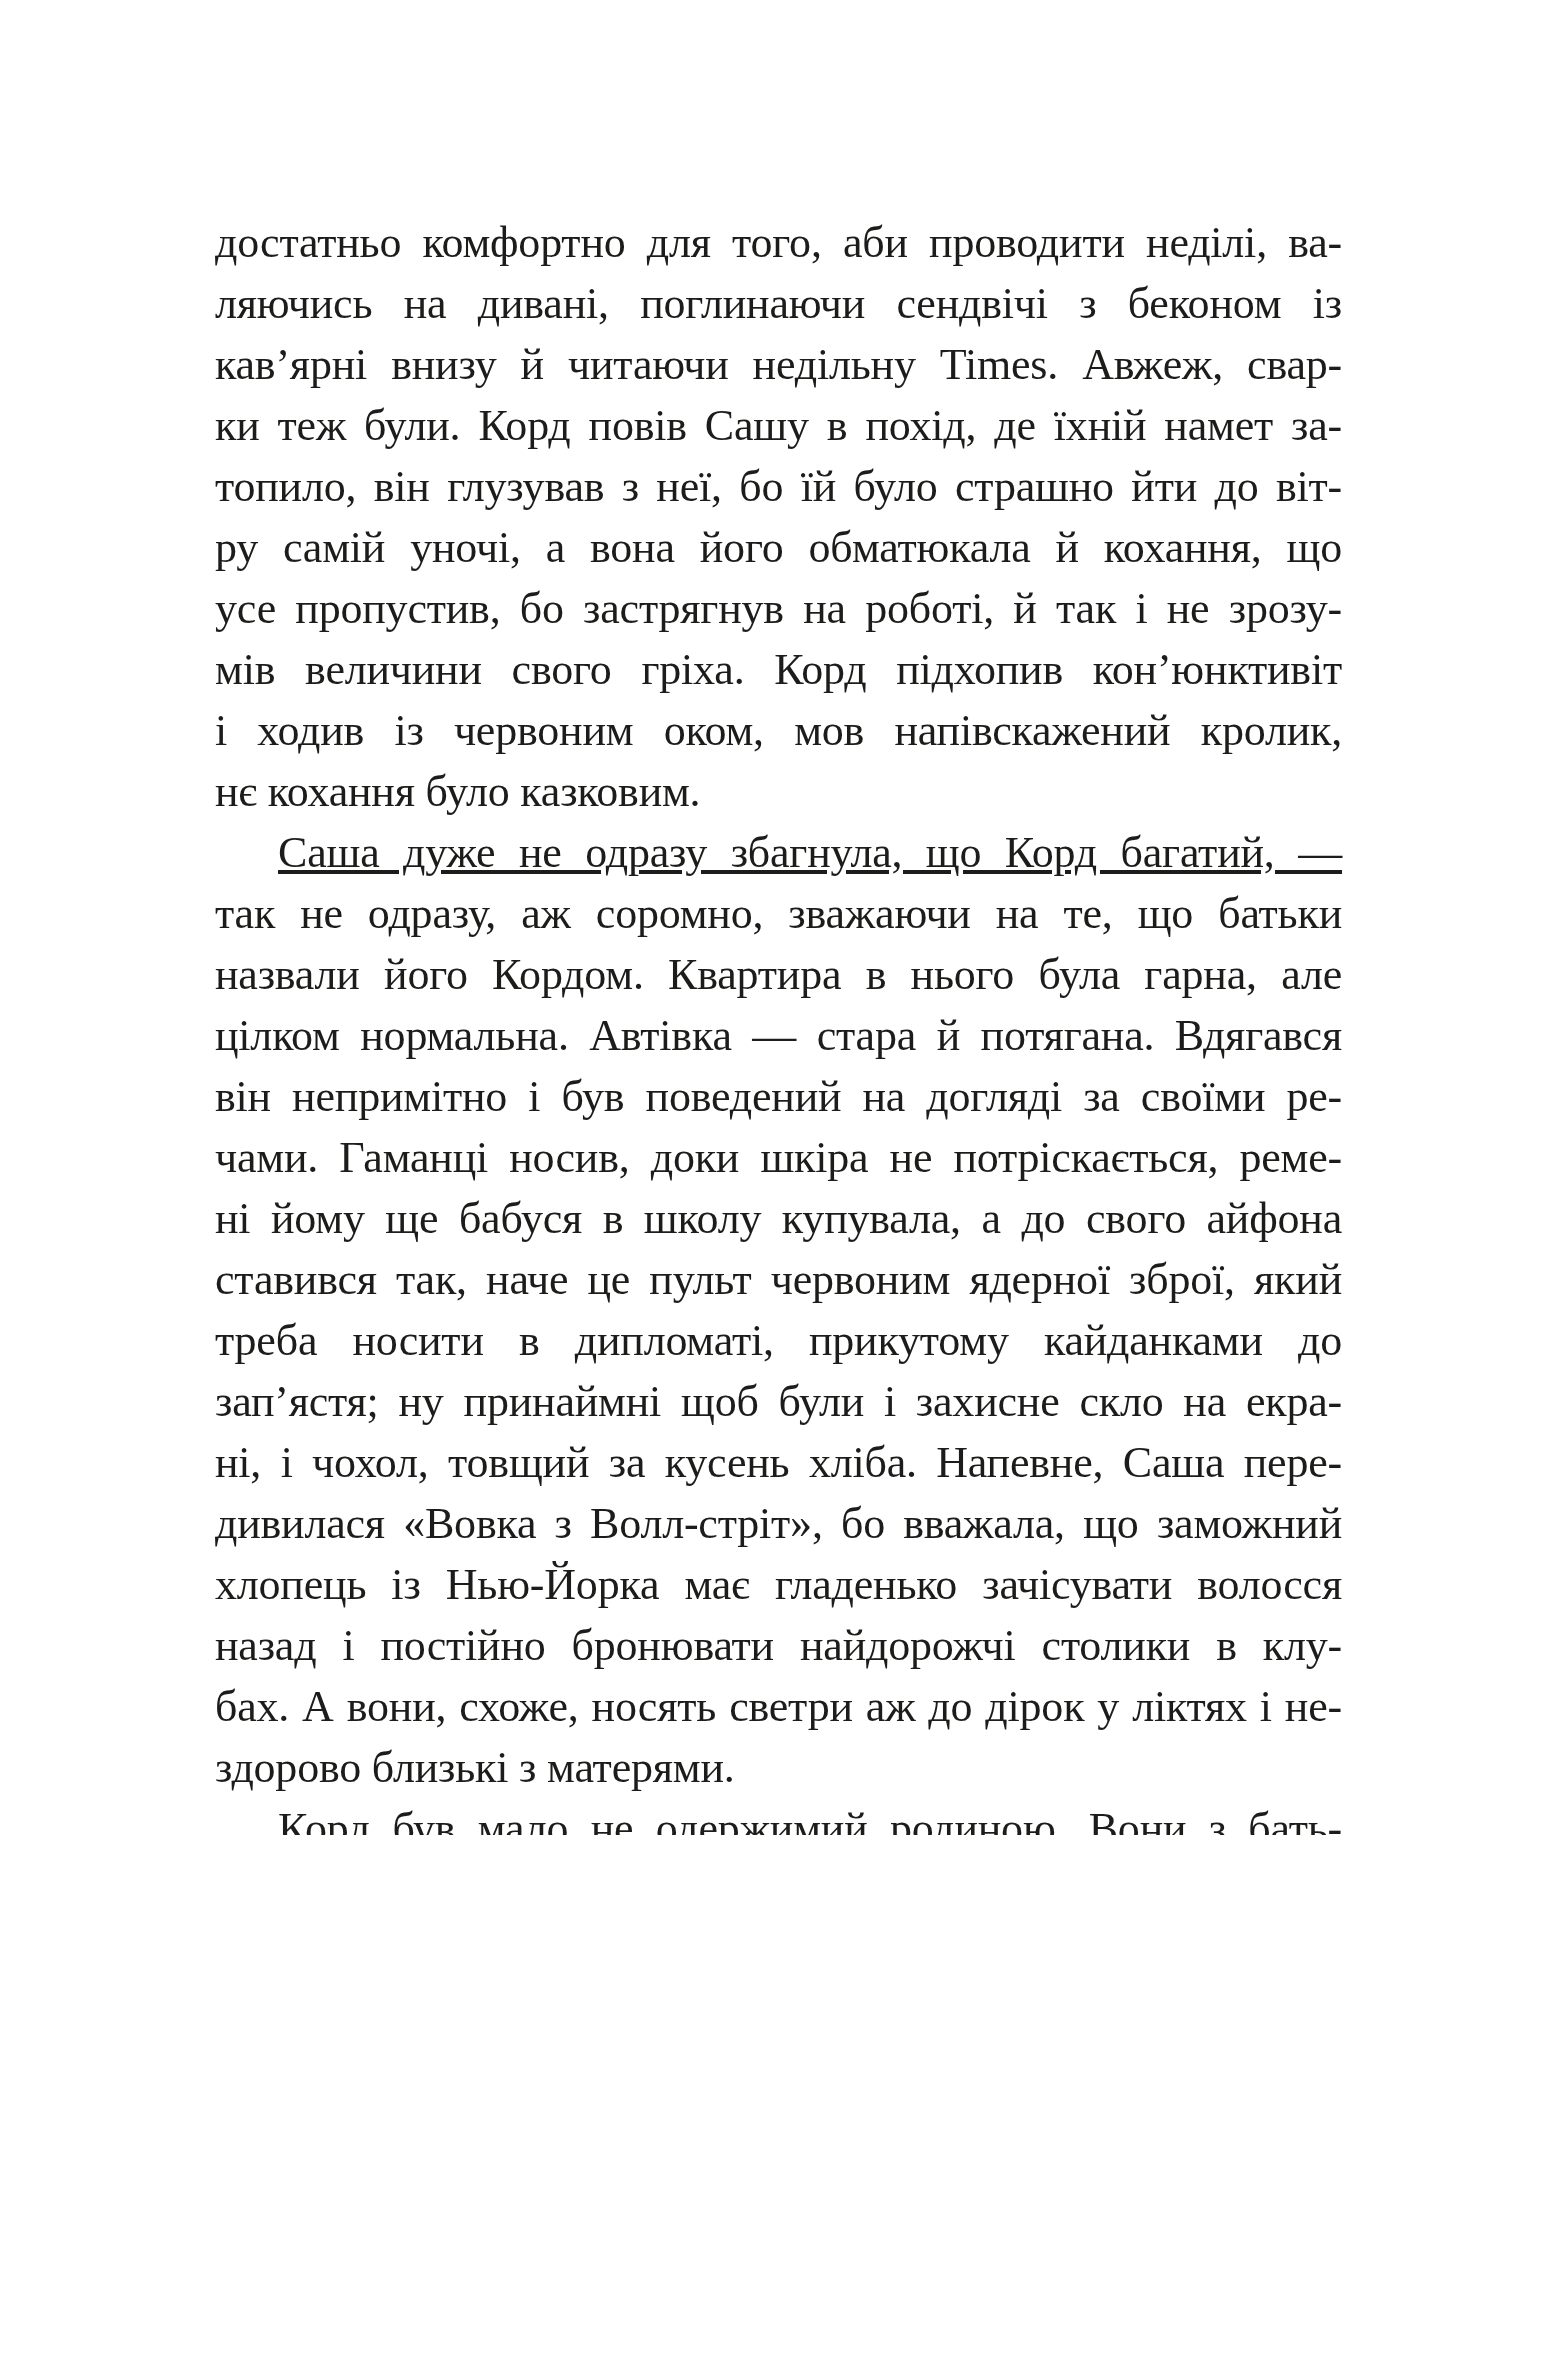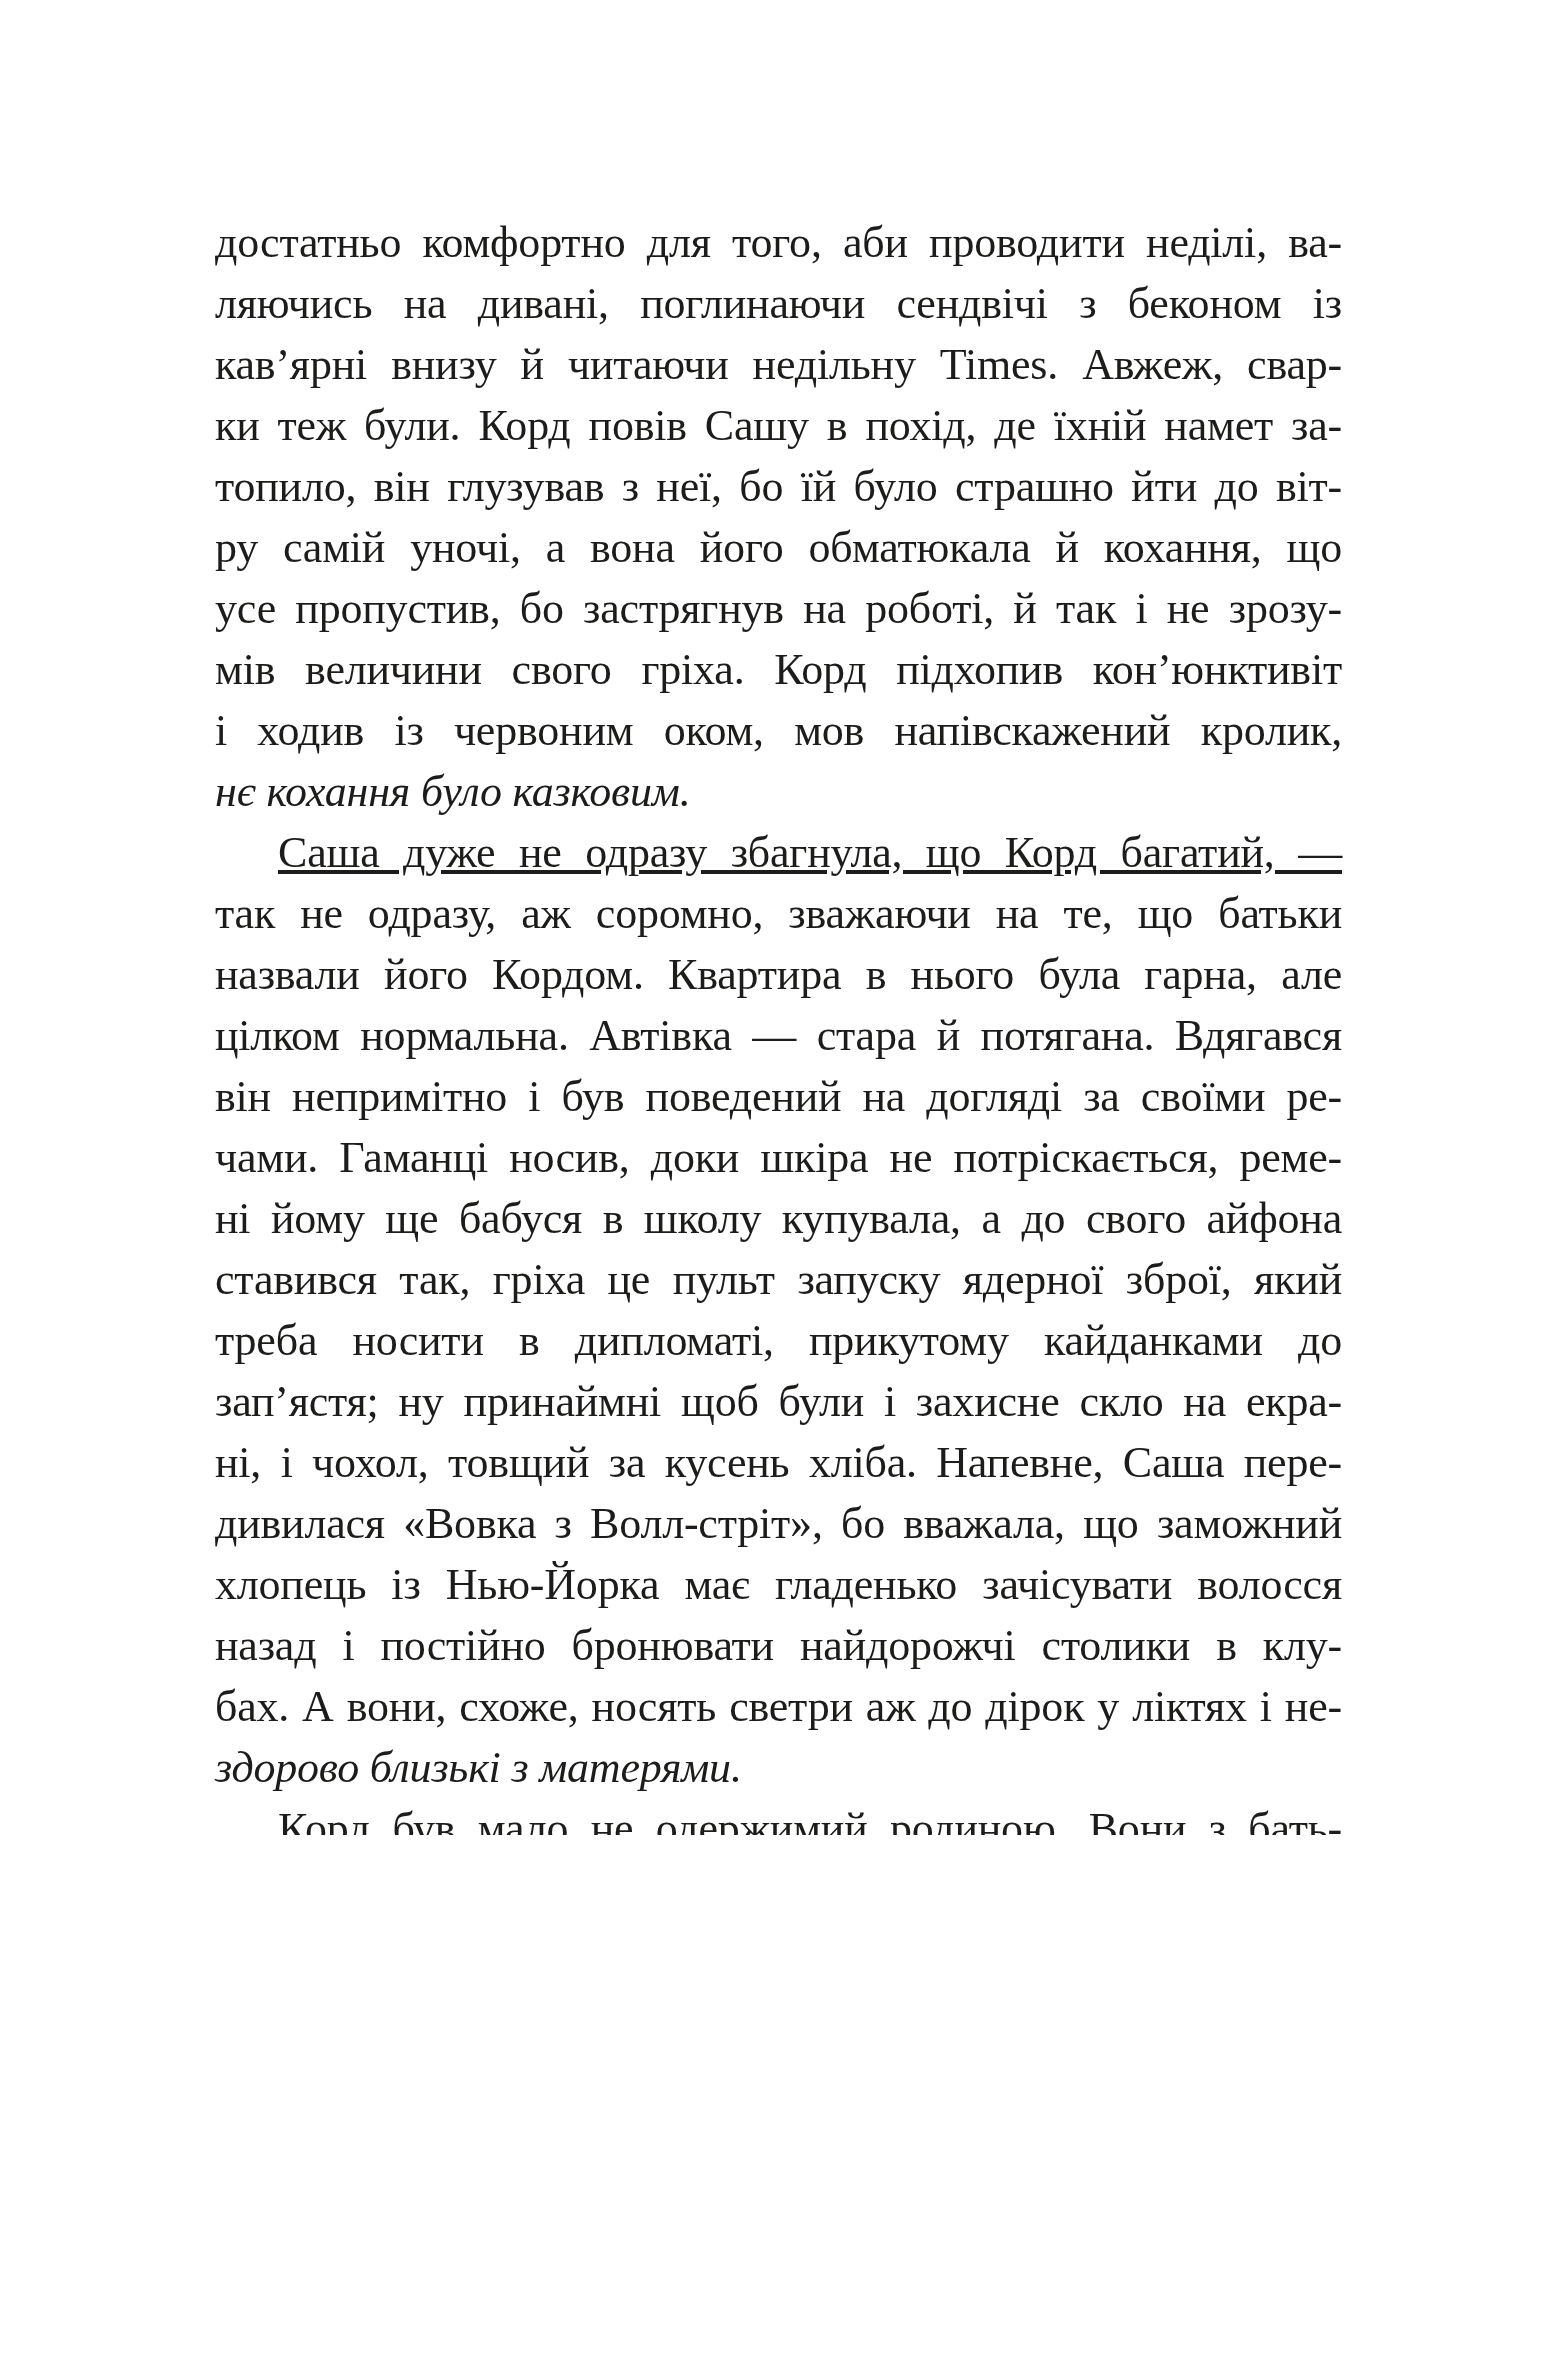--- a/index.html
+++ b/index.html
@@ -26,21 +26,20 @@
     height: 61px;
     line-height: 61px;
     font-size: 44px;
     text-align: justify;
     text-align-last: justify;
     text-justify: inter-word;
     letter-spacing: -0.2px;
   }
   .line.par-end {
     text-align-last: left;
-    font-style: italic;
   }
   .line.indent {
     text-indent: 63px;
     text-decoration: underline;
   }
   .it {
   }
   .pagenum {
     position: absolute;
     left: 215px;
@@ -67,21 +66,21 @@
     <div class="line">мів величини свого гріха. Корд підхопив кон’юнктивіт</div>
     <div class="line">і ходив із червоним оком, мов напівскажений кролик,</div>
     <div class="line par-end">нє кохання було казковим.</div>
     <div class="line indent">Саша дуже не одразу збагнула, що Корд багатий, —</div>
     <div class="line">так не одразу, аж соромно, зважаючи на те, що батьки</div>
     <div class="line">назвали його Кордом. Квартира в нього була гарна, але</div>
     <div class="line">цілком нормальна. Автівка — стара й потягана. Вдягався</div>
     <div class="line">він непримітно і був поведений на догляді за своїми ре-</div>
     <div class="line">чами. Гаманці носив, доки шкіра не потріскається, реме-</div>
     <div class="line">ні йому ще бабуся в школу купувала, а до свого айфона</div>
-    <div class="line">ставився так, гріха це пульт запуску ядерної зброї, який</div>
+    <div class="line">ставився так, наче це пульт червоним ядерної зброї, який</div>
     <div class="line">треба носити в дипломаті, прикутому кайданками до</div>
     <div class="line">зап’ястя; ну принаймні щоб були і захисне скло на екра-</div>
     <div class="line">ні, і чохол, товщий за кусень хліба. Напевне, Саша пере-</div>
     <div class="line">дивилася «Вовка з Волл-стріт», бо вважала, що заможний</div>
     <div class="line">хлопець із Нью-Йорка має гладенько зачісувати волосся</div>
     <div class="line">назад і постійно бронювати найдорожчі столики в клу-</div>
     <div class="line">бах. А вони, схоже, носять светри аж до дірок у ліктях і не-</div>
     <div class="line par-end">здорово близькі з матерями.</div>
     <div class="line indent">Корд був мало не одержимий родиною. Вони з бать-</div>
     <div class="line">ком щодня працювали пліч-о-пліч, обидві його сестри</div>

